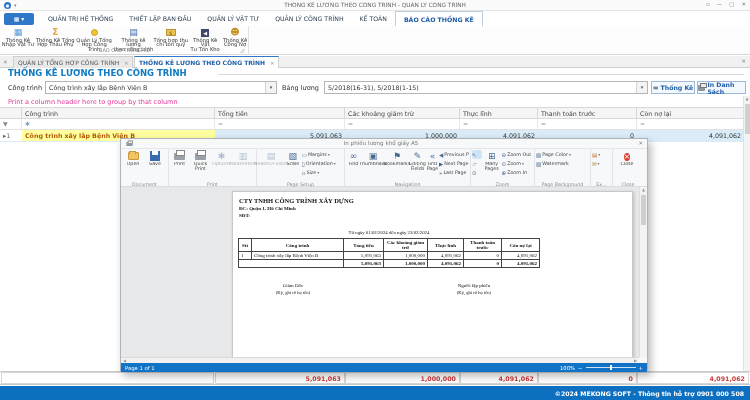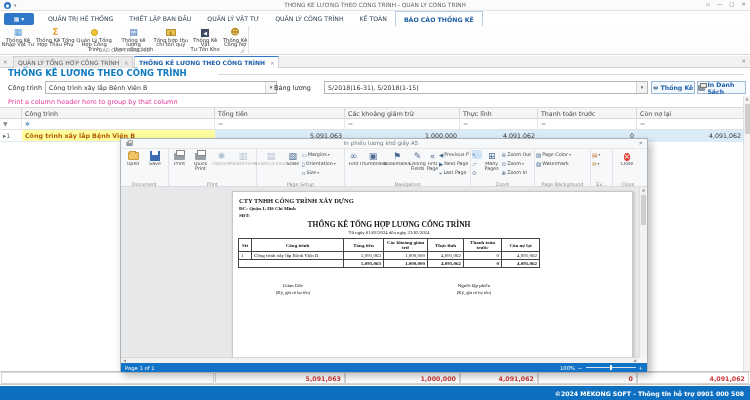--- a/index.html
+++ b/index.html
@@ -191,21 +191,21 @@
 <div class="a paneclose">✕</div>
 
 <div class="a pagetitle">THỐNG KÊ LƯƠNG THEO CÔNG TRÌNH</div>
 <div class="a titlerule"></div>
 
 <div class="a flabel" style="left:8px">Công trình</div>
 <div class="a combo" style="left:45px;width:232px">
   <span class="val">Công trình xây lắp Bệnh Viện B</span>
   <span class="dd">▾</span>
 </div>
-<div class="a flabel" style="left:274px">Bảng lương</div>
+<div class="a flabel" style="left:282px">Bảng lương</div>
 <div class="a combo" style="left:324px;width:324px">
   <span class="val">5/2018(16-31), 5/2018(1-15)</span>
   <span class="dd">▾</span>
 </div>
 <div class="a fbtn" style="left:651px;width:44px">
   <span class="i-binoc">∞</span>
   <span>Thống Kê</span>
 </div>
 <div class="a fbtn" style="left:697px;width:49px">
   <span class="i-printer"></span>
@@ -439,21 +439,20 @@
       </div>
       <div class="tgl">Close</div>
     </div>
   </div>
 
   <div class="a pv">
     <div class="a page">
       <div class="pc" style="left:6px;top:5px;font-size:6.5px;font-weight:bold">CTY TNHH CÔNG TRÌNH XÂY DỰNG</div>
       <div class="pc" style="left:6px;top:14px;font-size:5px;font-weight:bold">ĐC: Quận 1, Hồ Chí Minh</div>
       <div class="pc" style="left:6px;top:21px;font-size:5px;font-weight:bold">SĐT:</div>
-      <div class="pc" style="left:5px;top:28px;width:302px;text-align:center;font-size:7.5px;font-weight:bold">THỐNG KÊ TỔNG HỢP LƯƠNG CÔNG TRÌNH</div>
       <div class="pc" style="left:5px;top:38px;width:302px;text-align:center;font-size:4.8px">Từ ngày 01/02/2024 đến ngày 23/02/2024</div>
       <table class="rpt-table">
         <tbody>
             <tr>
           <th style="width:13px">Stt</th>
           <th style="width:92px">Công trình</th>
           <th style="width:40px">Tổng tiền</th>
           <th style="width:44px">Các khoảng giảm trừ</th>
           <th style="width:36px">Thực lĩnh</th>
           <th style="width:38px">Thanh toán trước</th>

